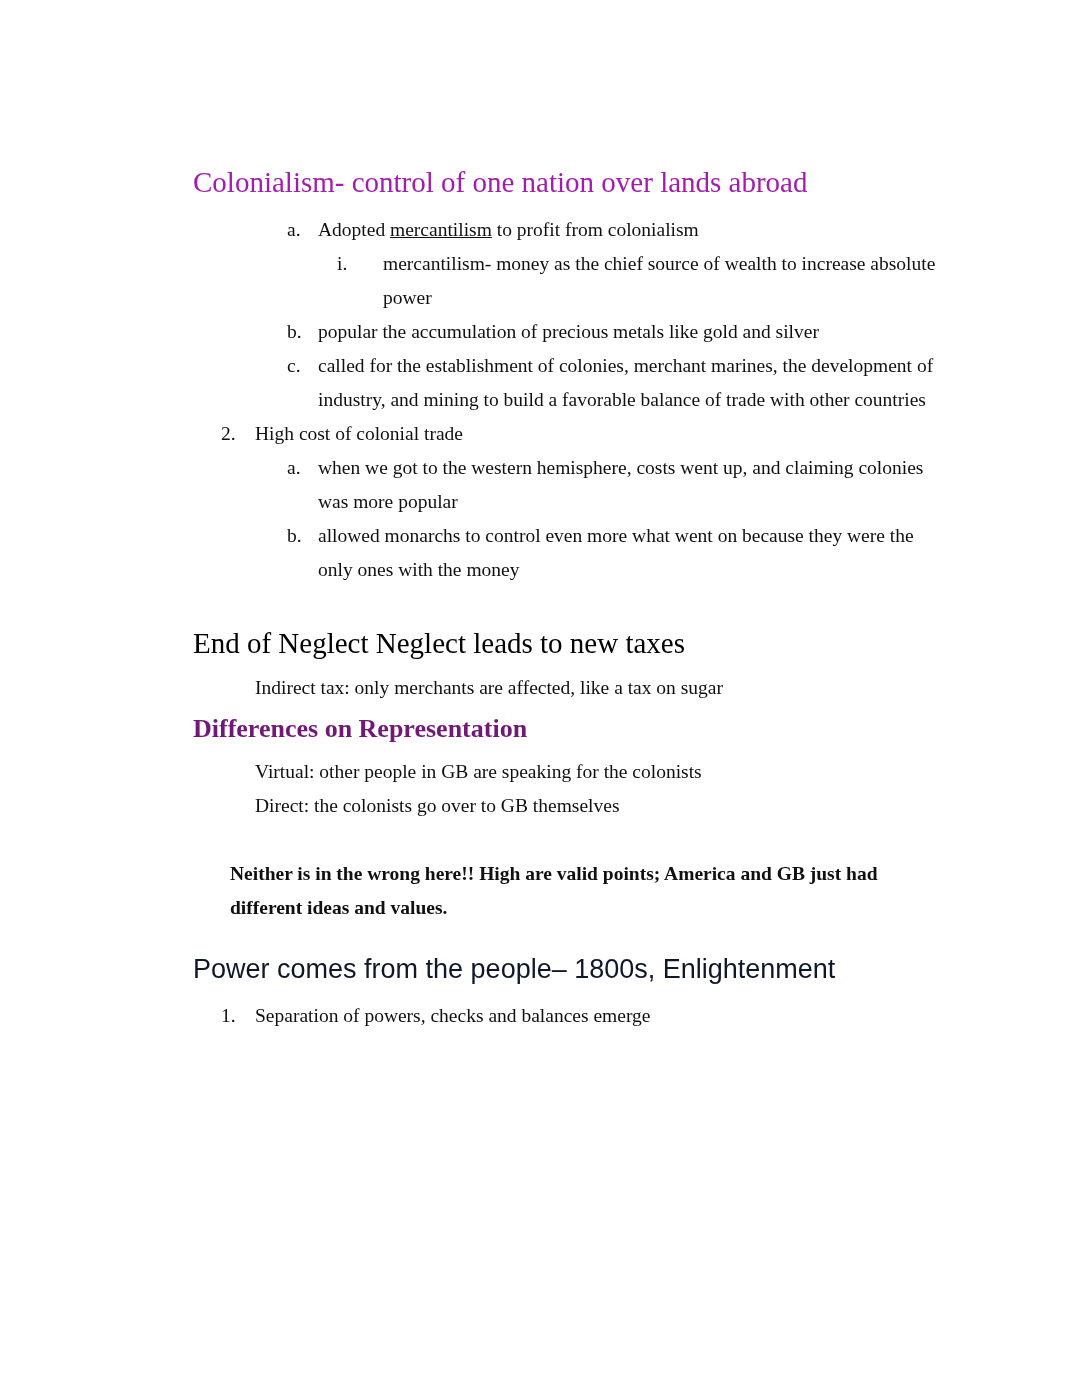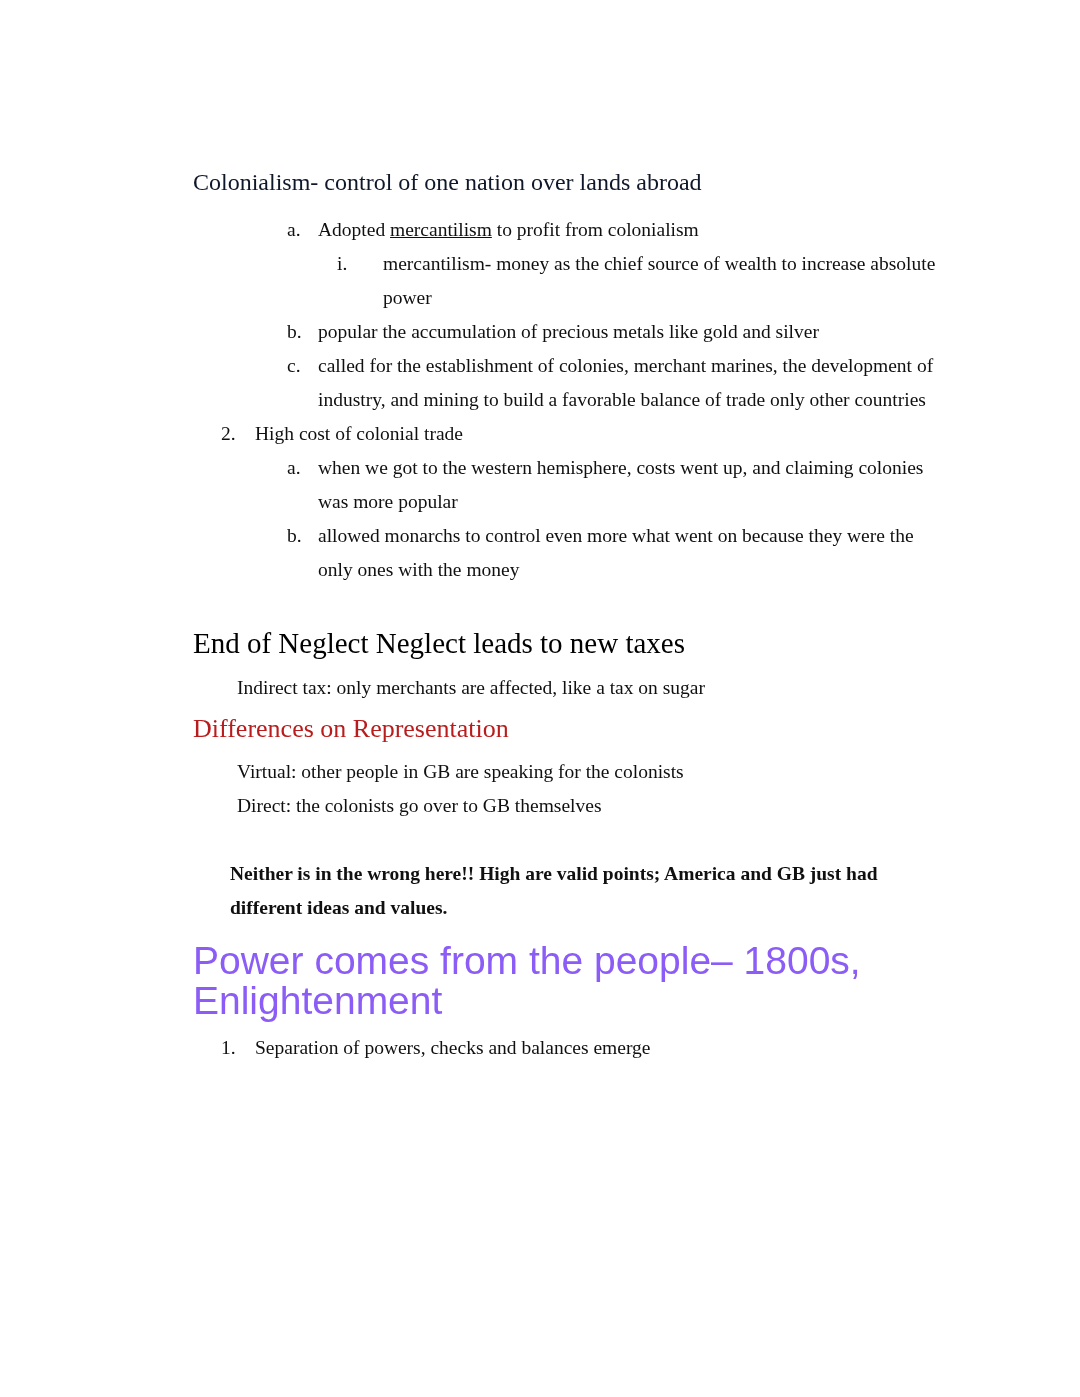--- a/index.html
+++ b/index.html
@@ -9,57 +9,57 @@
     height: 1397px;
     box-sizing: border-box;
     background: #ffffff;
     padding: 163px 128px 40px 193px;
     font-family: "Liberation Serif", "DejaVu Serif", serif;
     font-size: 19.5px;
     line-height: 34px;
     color: #101010;
   }
   .h1-serif {
-    font-size: 24px;
+    font-size: 29px;
     line-height: 38px;
     font-weight: 400;
-    color: #0f172a;
+    color: #a21caf;
     margin: 0 0 12px 0;
   }
   .h2-serif {
     font-size: 29px;
     line-height: 40px;
     font-weight: 400;
     color: #000000;
     margin: 36px 0 8px 0;
   }
   .h3-serif {
     font-size: 26px;
     line-height: 36px;
     font-weight: 400;
     margin: 6px 0 8px 0;
   }
   .h2-sans {
     font-family: "Liberation Sans", "DejaVu Sans", sans-serif;
-    font-size: 39px;
+    font-size: 27px;
     line-height: 40px;
     font-weight: 400;
-    color: #8b5cf6;
-    margin: 16px 0 10px 0;
+    color: #0f172a;
+    margin: 24px 0 10px 0;
   }
   .row { display: flex; align-items: flex-start; }
   .marker { flex: 0 0 auto; }
   .txt { flex: 1 1 auto; min-width: 0; }
   .lvl-2 { margin-left: 28px; }
   .lvl-2 .marker { width: 34px; }
   .lvl-a { margin-left: 94px; }
   .lvl-a .marker { width: 31px; }
   .lvl-i { margin-left: 144px; }
   .lvl-i .marker { width: 46px; }
-  .indent1 { margin-left: 44px; }
+  .indent1 { margin-left: 62px; }
   .bold-para { margin-left: 37px; font-weight: 700; }
   .u-term { text-decoration: underline; text-align: center; }
   .blank-line { height: 34px; }
 </style>
 </head>
 <body>
 
 <div class="page">
 
   <h1 class="h1-serif">Colonialism- control of one nation over lands abroad</h1>
@@ -74,21 +74,21 @@
     <span class="txt">mercantilism- money as the chief source of wealth to increase absolute power</span>
   </div>
 
   <div class="row lvl-a">
     <span class="marker">b.</span>
     <span class="txt">popular the accumulation of precious metals like gold and silver</span>
   </div>
 
   <div class="row lvl-a">
     <span class="marker">c.</span>
-    <span class="txt">called for the establishment of colonies, merchant marines, the development of industry, and mining to build a favorable balance of trade only other countries</span>
+    <span class="txt">called for the establishment of colonies, merchant marines, the development of industry, and mining to build a favorable balance of trade with other countries</span>
   </div>
 
   <div class="row lvl-2">
     <span class="marker">2.</span>
     <span class="txt">High cost of colonial trade</span>
   </div>
 
   <div class="row lvl-a">
     <span class="marker">a.</span>
     <span class="txt">when we got to the western hemisphere, costs went up, and claiming colonies was more popular</span>
@@ -96,21 +96,21 @@
 
   <div class="row lvl-a">
     <span class="marker">b.</span>
     <span class="txt">allowed monarchs to control even more what went on because they were the only ones with the money</span>
   </div>
 
   <h2 class="h2-serif">End of Neglect Neglect leads to new taxes</h2>
 
   <div class="indent1">Indirect tax: only merchants are affected, like a tax on sugar</div>
 
-  <h3 class="h3-serif" style="color:#b91c1c;">Differences on Representation</h3>
+  <h3 class="h3-serif" style="color:#701a75;font-weight:bold;">Differences on Representation</h3>
 
   <div class="indent1">Virtual: other people in GB are speaking for the colonists</div>
   <div class="indent1">Direct: the colonists go over to GB themselves</div>
 
 
   <div class="blank-line"></div>
 
   <div class="bold-para">Neither is in the wrong here!! High are valid points; America and GB just had different ideas and values.</div>
 
   <h2 class="h2-sans">Power comes from the people– 1800s, Enlightenment</h2>

